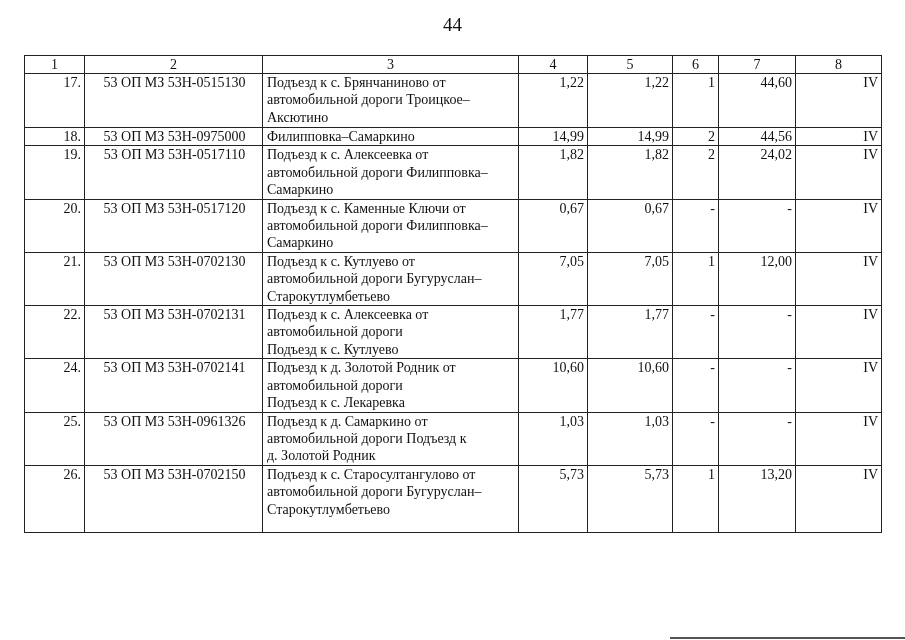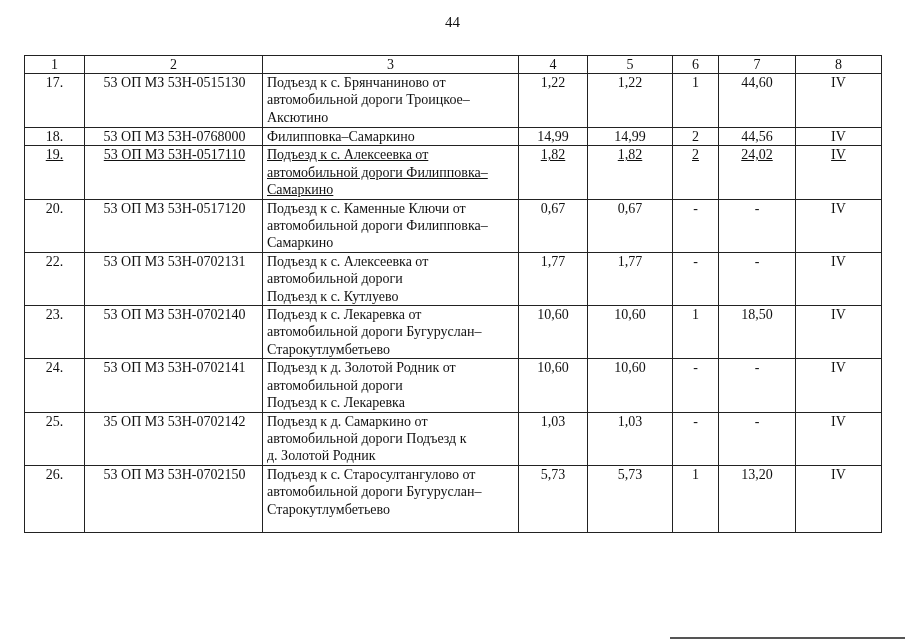--- a/index.html
+++ b/index.html
@@ -1,23 +1,23 @@
 <!DOCTYPE html>
 <html><head>
 <meta charset="utf-8">
 <style>
   html, body { margin: 0; padding: 0; background: #ffffff; }
   body { width: 905px; height: 640px; position: relative; overflow: hidden;
          font-family: "Liberation Serif", serif; color: #111; }
-  .page-num { position: absolute; top: 14px; left: 0; width: 905px; text-align: center; font-size: 15px; }
+  .page-num { position: absolute; top: 14px; left: 0; width: 905px; text-align: center; font-size: 19px; }
   table.roads { position: absolute; left: 24px; top: 55px; border-collapse: collapse; table-layout: fixed;
                 width: 857px; font-size: 14px; line-height: 17.4px; }
   table.roads td { border: 1px solid #222; vertical-align: top; padding: 0 3px; overflow: hidden; }
   table.roads tr.hdr td { text-align: center; height: 17px; padding: 0; line-height: 17px; }
-  td.c1, td.c4, td.c5, td.c6, td.c7, td.c8 { text-align: center; }
+  td.c1, td.c4, td.c5, td.c6, td.c7, td.c8 { text-align: right; }
   td.c2 { padding-left: 5px !important; text-align: center; }
   td.c3 { padding-left: 4px !important; }
   .bottom-rule { position: absolute; left: 670px; top: 637px; width: 235px; height: 2px; background: #555; }
 </style>
 </head>
 <body>
 
 <div class="page-num">44</div>
 
 <table class="roads">
@@ -51,31 +51,31 @@
           <div>Аксютино</div>
         </td>
         <td class="c4">1,22</td>
         <td class="c5">1,22</td>
         <td class="c6">1</td>
         <td class="c7">44,60</td>
         <td class="c8">IV</td>
       </tr>
       <tr style="height: 18px;">
         <td class="c1">18.</td>
-        <td class="c2">53 ОП МЗ 53Н-0768000</td>
+        <td class="c2">53 ОП МЗ 53Н-0975000</td>
         <td class="c3">
           <div>Филипповка–Самаркино</div>
         </td>
         <td class="c4">14,99</td>
         <td class="c5">14,99</td>
         <td class="c6">2</td>
         <td class="c7">44,56</td>
         <td class="c8">IV</td>
       </tr>
-      <tr style="height: 53px; text-decoration: underline;">
+      <tr style="height: 53px;">
         <td class="c1">19.</td>
         <td class="c2">53 ОП МЗ 53Н-0517110</td>
         <td class="c3">
           <div>Подъезд к с. Алексеевка от</div>
           <div>автомобильной дороги Филипповка–</div>
           <div>Самаркино</div>
         </td>
         <td class="c4">1,82</td>
         <td class="c5">1,82</td>
         <td class="c6">2</td>
@@ -89,65 +89,65 @@
           <div>Подъезд к с. Каменные Ключи от</div>
           <div>автомобильной дороги Филипповка–</div>
           <div>Самаркино</div>
         </td>
         <td class="c4">0,67</td>
         <td class="c5">0,67</td>
         <td class="c6">-</td>
         <td class="c7">-</td>
         <td class="c8">IV</td>
       </tr>
+      <tr style="height: 53px;">
+        <td class="c1">21.</td>
+        <td class="c2">53 ОП МЗ 53Н-0702130</td>
+        <td class="c3">
+          <div>Подъезд к с. Кутлуево от</div>
+          <div>автомобильной дороги Бугуруслан–</div>
+          <div>Старокутлумбетьево</div>
+        </td>
+        <td class="c4">7,05</td>
+        <td class="c5">7,05</td>
+        <td class="c6">1</td>
+        <td class="c7">12,00</td>
+        <td class="c8">IV</td>
+      </tr>
       <tr style="height: 52px;">
         <td class="c1">22.</td>
         <td class="c2">53 ОП МЗ 53Н-0702131</td>
         <td class="c3">
           <div>Подъезд к с. Алексеевка от</div>
           <div>автомобильной дороги</div>
           <div>Подъезд к с. Кутлуево</div>
         </td>
         <td class="c4">1,77</td>
         <td class="c5">1,77</td>
         <td class="c6">-</td>
         <td class="c7">-</td>
-        <td class="c8">IV</td>
-      </tr>
-      <tr style="height: 52px;">
-        <td class="c1">23.</td>
-        <td class="c2">53 ОП МЗ 53Н-0702140</td>
-        <td class="c3">
-          <div>Подъезд к с. Лекаревка от</div>
-          <div>автомобильной дороги Бугуруслан–</div>
-          <div>Старокутлумбетьево</div>
-        </td>
-        <td class="c4">10,60</td>
-        <td class="c5">10,60</td>
-        <td class="c6">1</td>
-        <td class="c7">18,50</td>
         <td class="c8">IV</td>
       </tr>
       <tr style="height: 52px;">
         <td class="c1">24.</td>
         <td class="c2">53 ОП МЗ 53Н-0702141</td>
         <td class="c3">
           <div>Подъезд к д. Золотой Родник от</div>
           <div>автомобильной дороги</div>
           <div>Подъезд к с. Лекаревка</div>
         </td>
         <td class="c4">10,60</td>
         <td class="c5">10,60</td>
         <td class="c6">-</td>
         <td class="c7">-</td>
         <td class="c8">IV</td>
       </tr>
       <tr style="height: 52px; padding-left: 28px;">
         <td class="c1">25.</td>
-        <td class="c2">35 ОП МЗ 53Н-0702142</td>
+        <td class="c2">53 ОП МЗ 53Н-0961326</td>
         <td class="c3">
           <div>Подъезд к д. Самаркино от</div>
           <div>автомобильной дороги Подъезд к</div>
           <div>д. Золотой Родник</div>
         </td>
         <td class="c4">1,03</td>
         <td class="c5">1,03</td>
         <td class="c6">-</td>
         <td class="c7">-</td>
         <td class="c8">IV</td>

